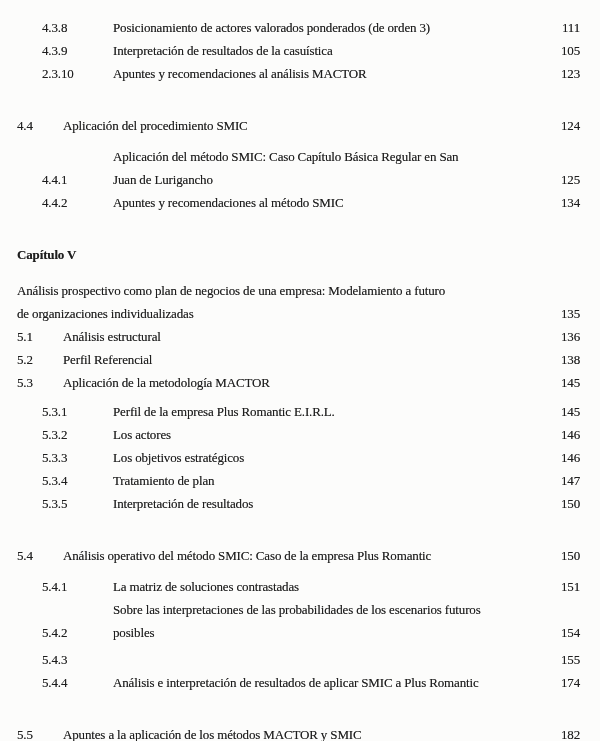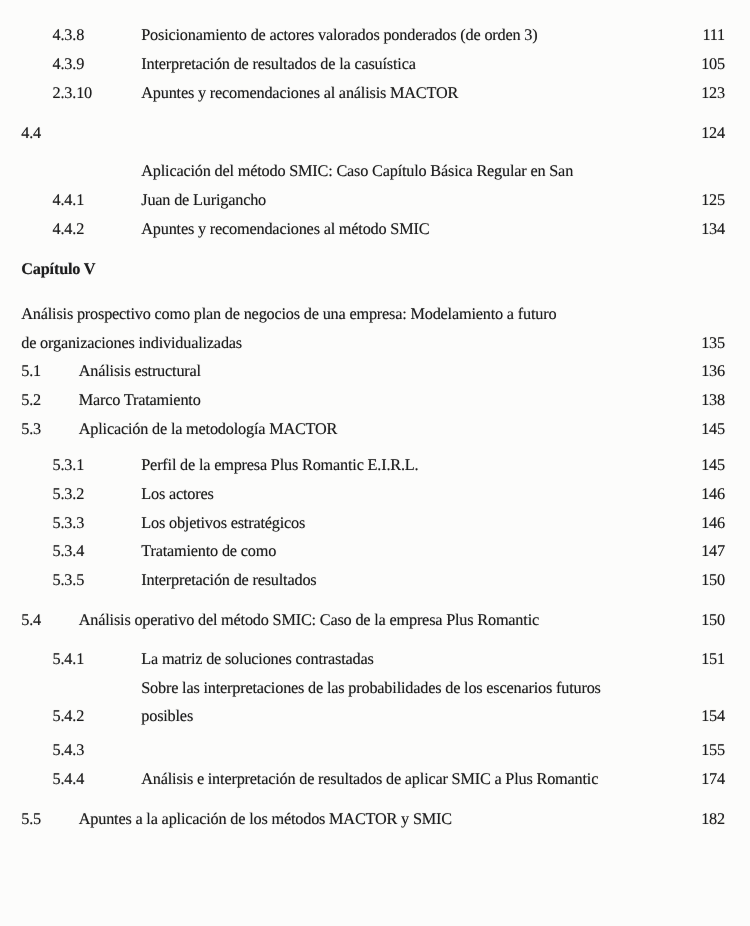--- a/index.html
+++ b/index.html
@@ -46,21 +46,21 @@
   .row .pg {
     flex: 0 0 auto;
     margin-left: auto;
     width: 36px;
     text-align: right;
     white-space: nowrap;
   }
   .row.heading { font-weight: bold; }
 
   
-  .gap-section { margin-top: 9px; }  
+  .gap-section { margin-top: 29px; }  
   .gap-sub     { margin-top: 8px; }   
   .gap-sub-sm  { margin-top: 6px; }
   .gap-tiny    { margin-top: 13px; }
   .gap-xs      { margin-top: 4px; }
 </style>
 </head>
 <body>
 
 <div class="scan-page" style="--page-bg: #fcfcfb; --page-fg: #1e1e1e;">
   <div class="toc">
@@ -84,20 +84,23 @@
     <div class="row sub">
       <span class="num">2.3.10</span>
       <span class="title">
           <span class="tl">Apuntes y recomendaciones al análisis MACTOR</span>
         </span>
       <span class="pg">123</span>
     </div>
 
     <div class="row main gap-section">
       <span class="num">4.4</span>
+      <span class="title">
+          <span class="tl">Aplicación del procedimiento SMIC</span>
+        </span>
       <span class="pg">124</span>
     </div>
 
     <div class="row sub gap-sub">
       <span class="num">4.4.1</span>
       <span class="title">
           <span class="tl">Aplicación del método SMIC: Caso Capítulo Básica Regular en San</span>
           <span class="tl">Juan de Lurigancho</span>
         </span>
       <span class="pg">125</span>
@@ -129,21 +132,21 @@
       <span class="num">5.1</span>
       <span class="title">
           <span class="tl">Análisis estructural</span>
         </span>
       <span class="pg">136</span>
     </div>
 
     <div class="row main">
       <span class="num">5.2</span>
       <span class="title">
-          <span class="tl">Marco Tratamiento</span>
+          <span class="tl">Perfil Referencial</span>
         </span>
       <span class="pg">138</span>
     </div>
 
     <div class="row main">
       <span class="num">5.3</span>
       <span class="title">
           <span class="tl">Aplicación de la metodología MACTOR</span>
         </span>
       <span class="pg">145</span>
@@ -169,21 +172,21 @@
       <span class="num">5.3.3</span>
       <span class="title">
           <span class="tl">Los objetivos estratégicos</span>
         </span>
       <span class="pg">146</span>
     </div>
 
     <div class="row sub">
       <span class="num">5.3.4</span>
       <span class="title">
-          <span class="tl">Tratamiento de como</span>
+          <span class="tl">Tratamiento de plan</span>
         </span>
       <span class="pg">147</span>
     </div>
 
     <div class="row sub">
       <span class="num">5.3.5</span>
       <span class="title">
           <span class="tl">Interpretación de resultados</span>
         </span>
       <span class="pg">150</span>

